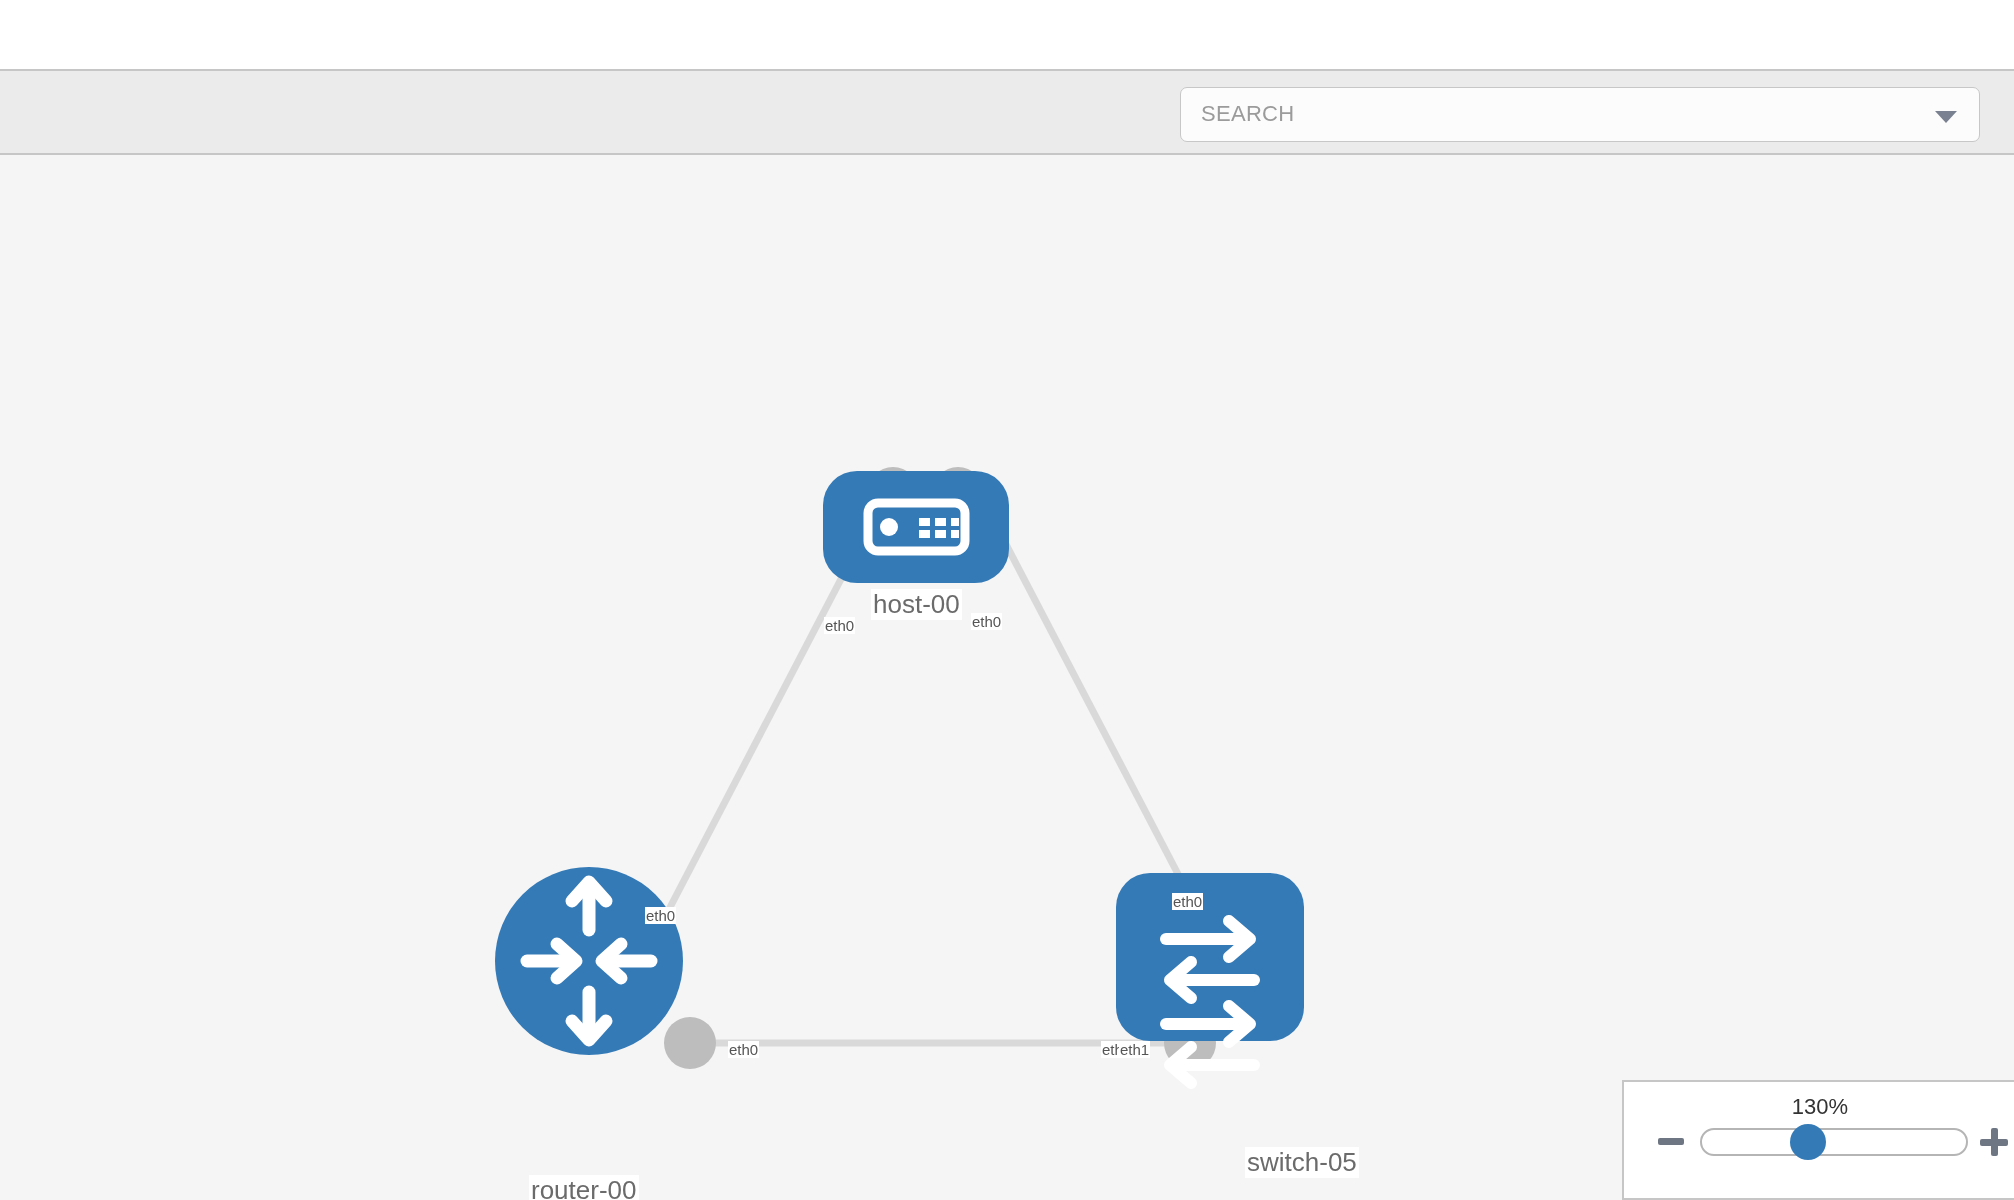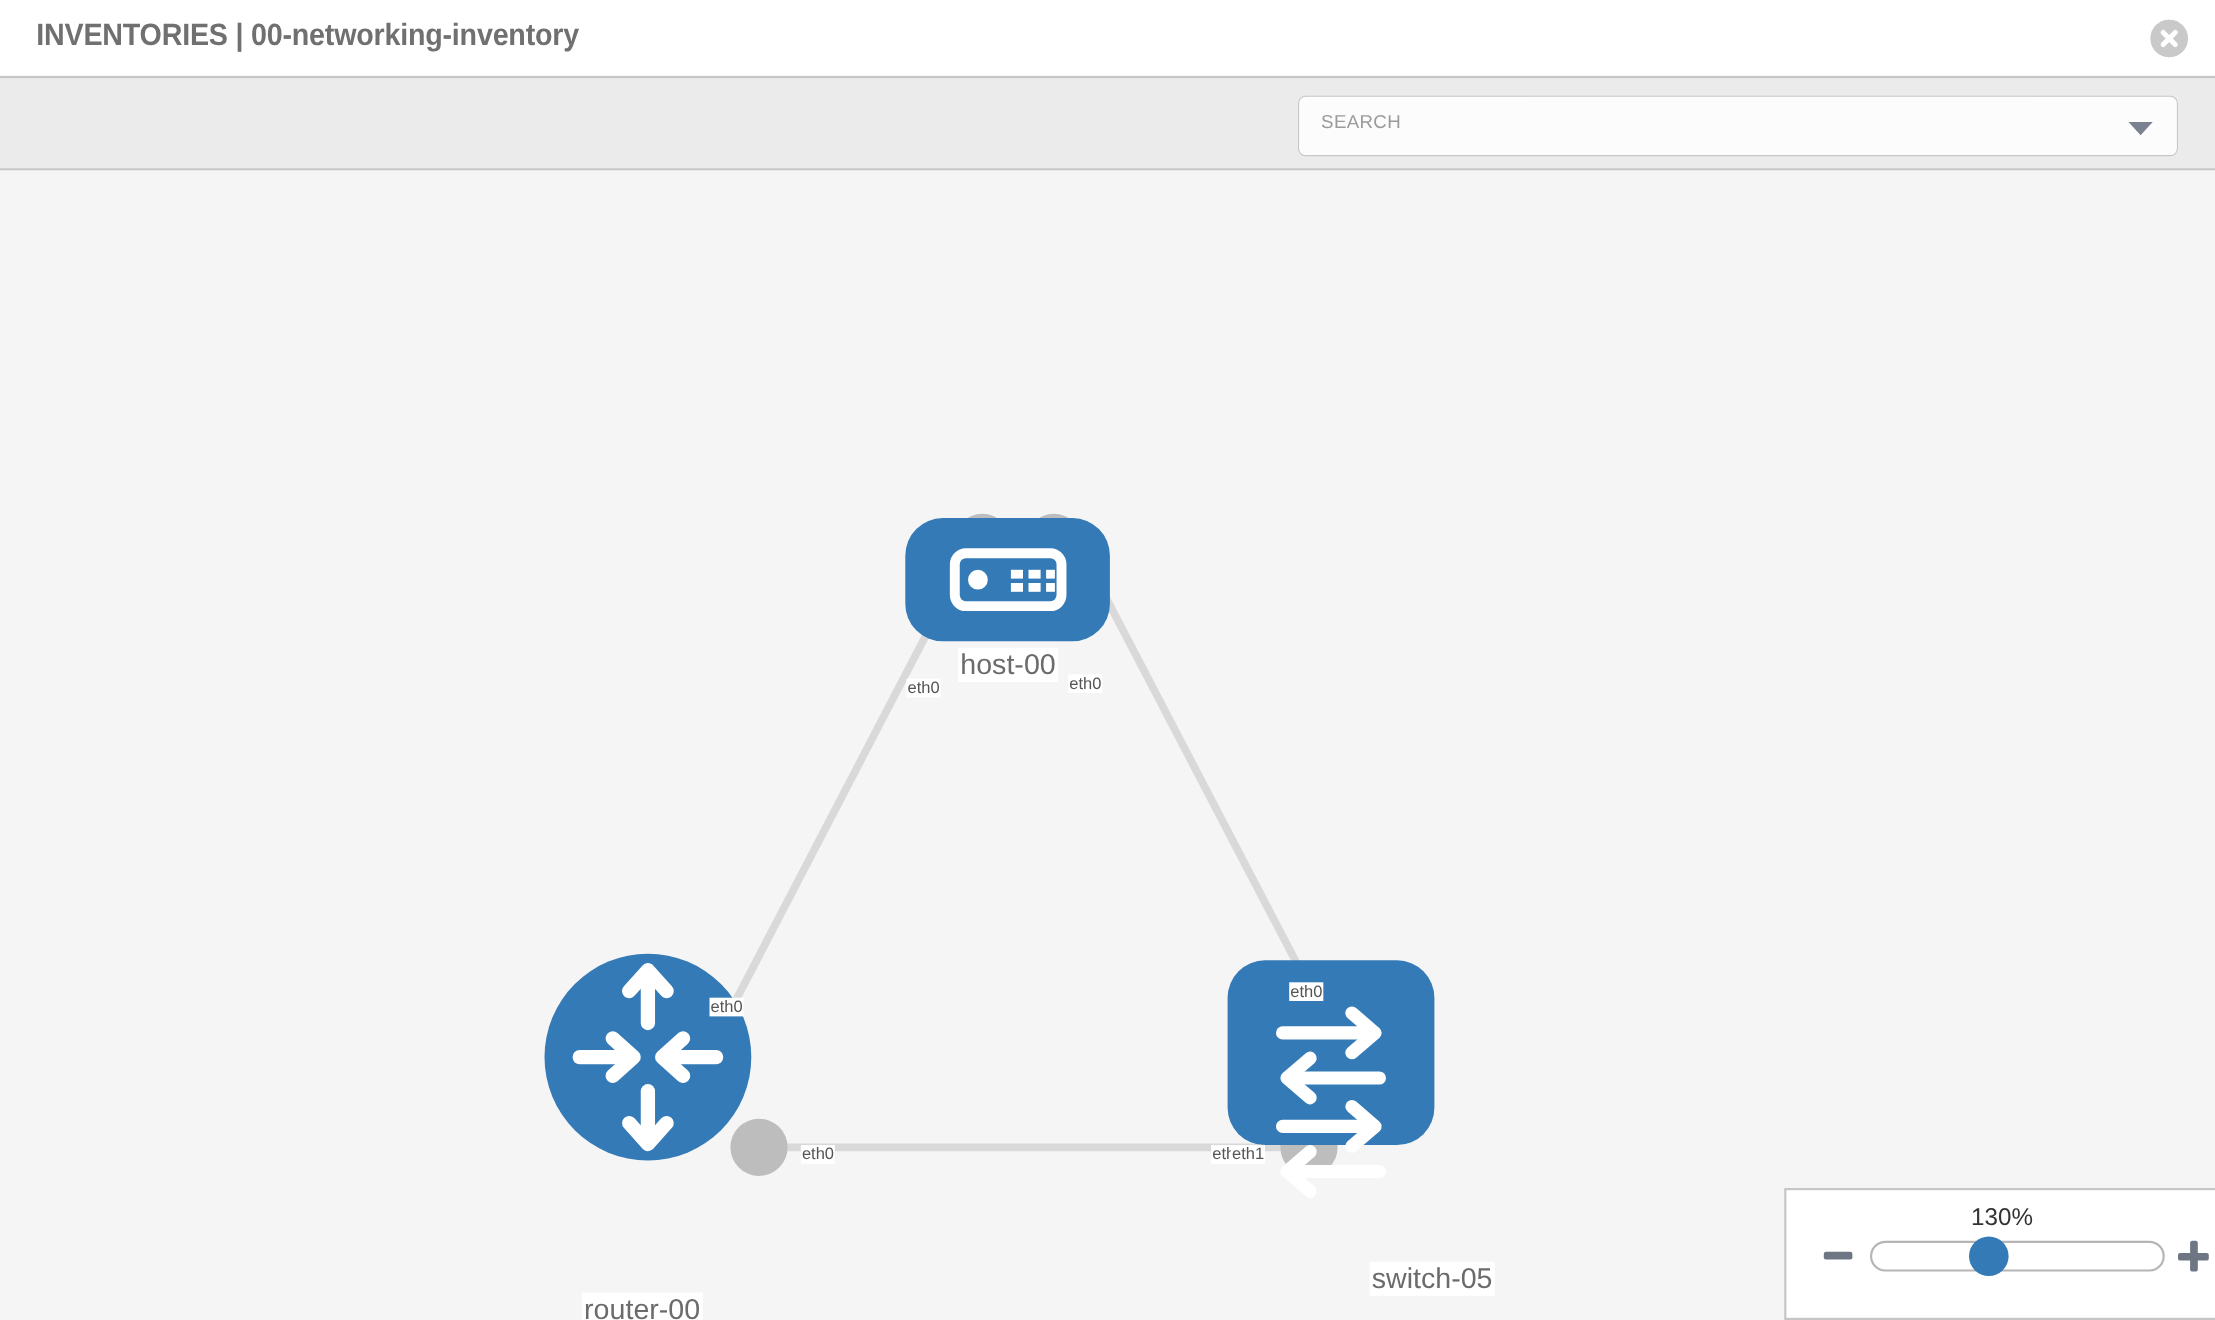--- a/index.html
+++ b/index.html
@@ -72,21 +72,21 @@
   .search-box {
     position: absolute; left: 1180px; top: 16px;
     width: 800px; height: 55px;
     background: #fcfcfc;
     border: 1px solid #c7c7c7;
     border-radius: 7px;
     cursor: text;
   }
   .search-label {
     position: absolute; left: 20px; top: 13px;
-    font-size: 17px; color: #9b9b9b;
+    font-size: 22px; color: #9b9b9b;
     letter-spacing: 0.3px;
   }
 
   
   .canvas {
     position: absolute; left: 0; top: 155px;
     width: 2014px; height: 1045px;
     background: #f5f5f5;
     overflow: hidden;
   }
@@ -148,29 +148,20 @@
     content: ""; position: absolute; background: #6e7583; border-radius: 2px;
   }
   .zoom-plus::before { left: 0; top: 11px; width: 28px; height: 7px; }
   .zoom-plus::after  { left: 11px; top: 0; width: 7px; height: 28px; }
 </style>
 </head>
 <body>
 
 <div class="app">
 
-  <div class="header">
-    <div class="page-title">INVENTORIES | 00-networking-inventory</div>
-    <div class="close-btn">
-      <svg width="34" height="34" viewBox="0 0 34 34" aria-hidden="true">
-        <circle cx="17" cy="17" r="17" fill="#c9c9c9"></circle>
-        <path d="M11.5 11.5 L22.5 22.5 M22.5 11.5 L11.5 22.5" stroke="#ffffff" stroke-width="4.6" stroke-linecap="round"></path>
-      </svg>
-    </div>
-  </div>
 
   <div class="toolbar">
 
 
     <div class="tool-icon icon-wrench">
       <svg width="40" height="40" viewBox="0 0 40 40" aria-hidden="true">
         <g fill="#7a8191">
           <path d="M29.6 6.2a9.4 9.4 0 0 0-9.2 15.6L8.9 33.3a2.9 2.9 0 0 0 4.1 4.1l11.5-11.5a9.4 9.4 0 0 0 12-12.8l-5.3 5.3-4.9-1.3-1.3-4.9 5.3-5.3a9.6 9.6 0 0 0-.7-.7z"></path>
         </g>
       </svg>

